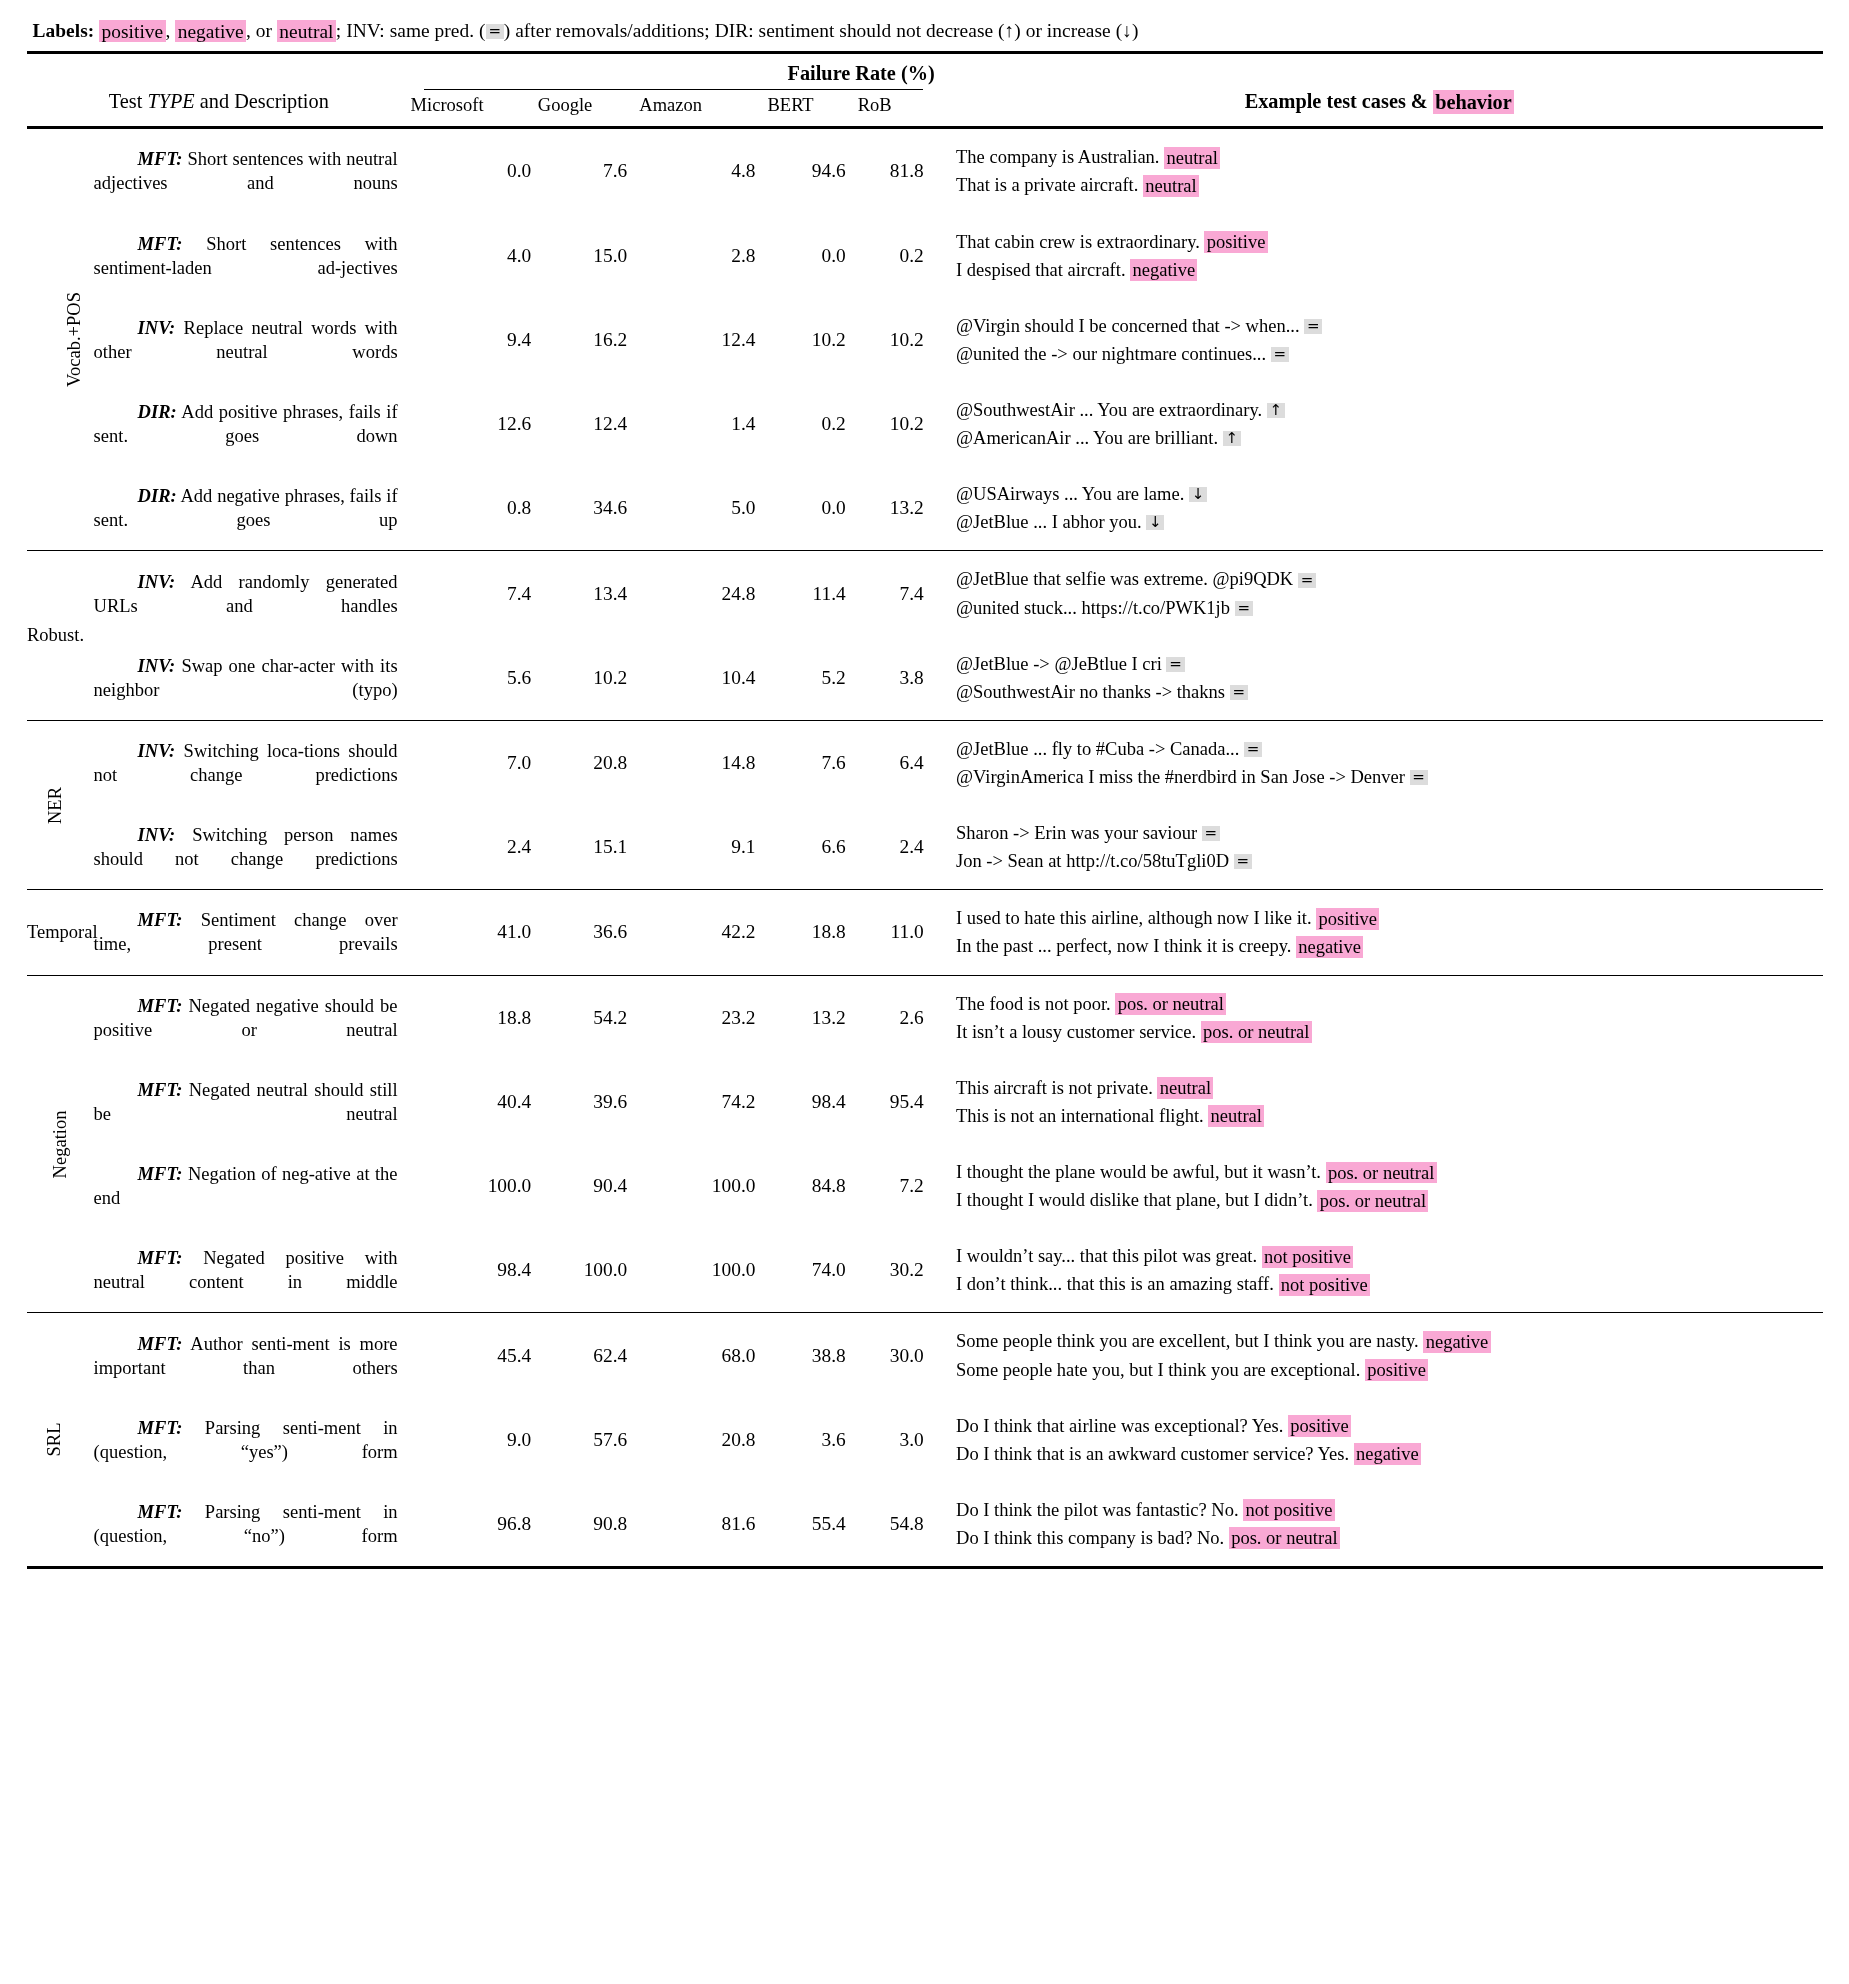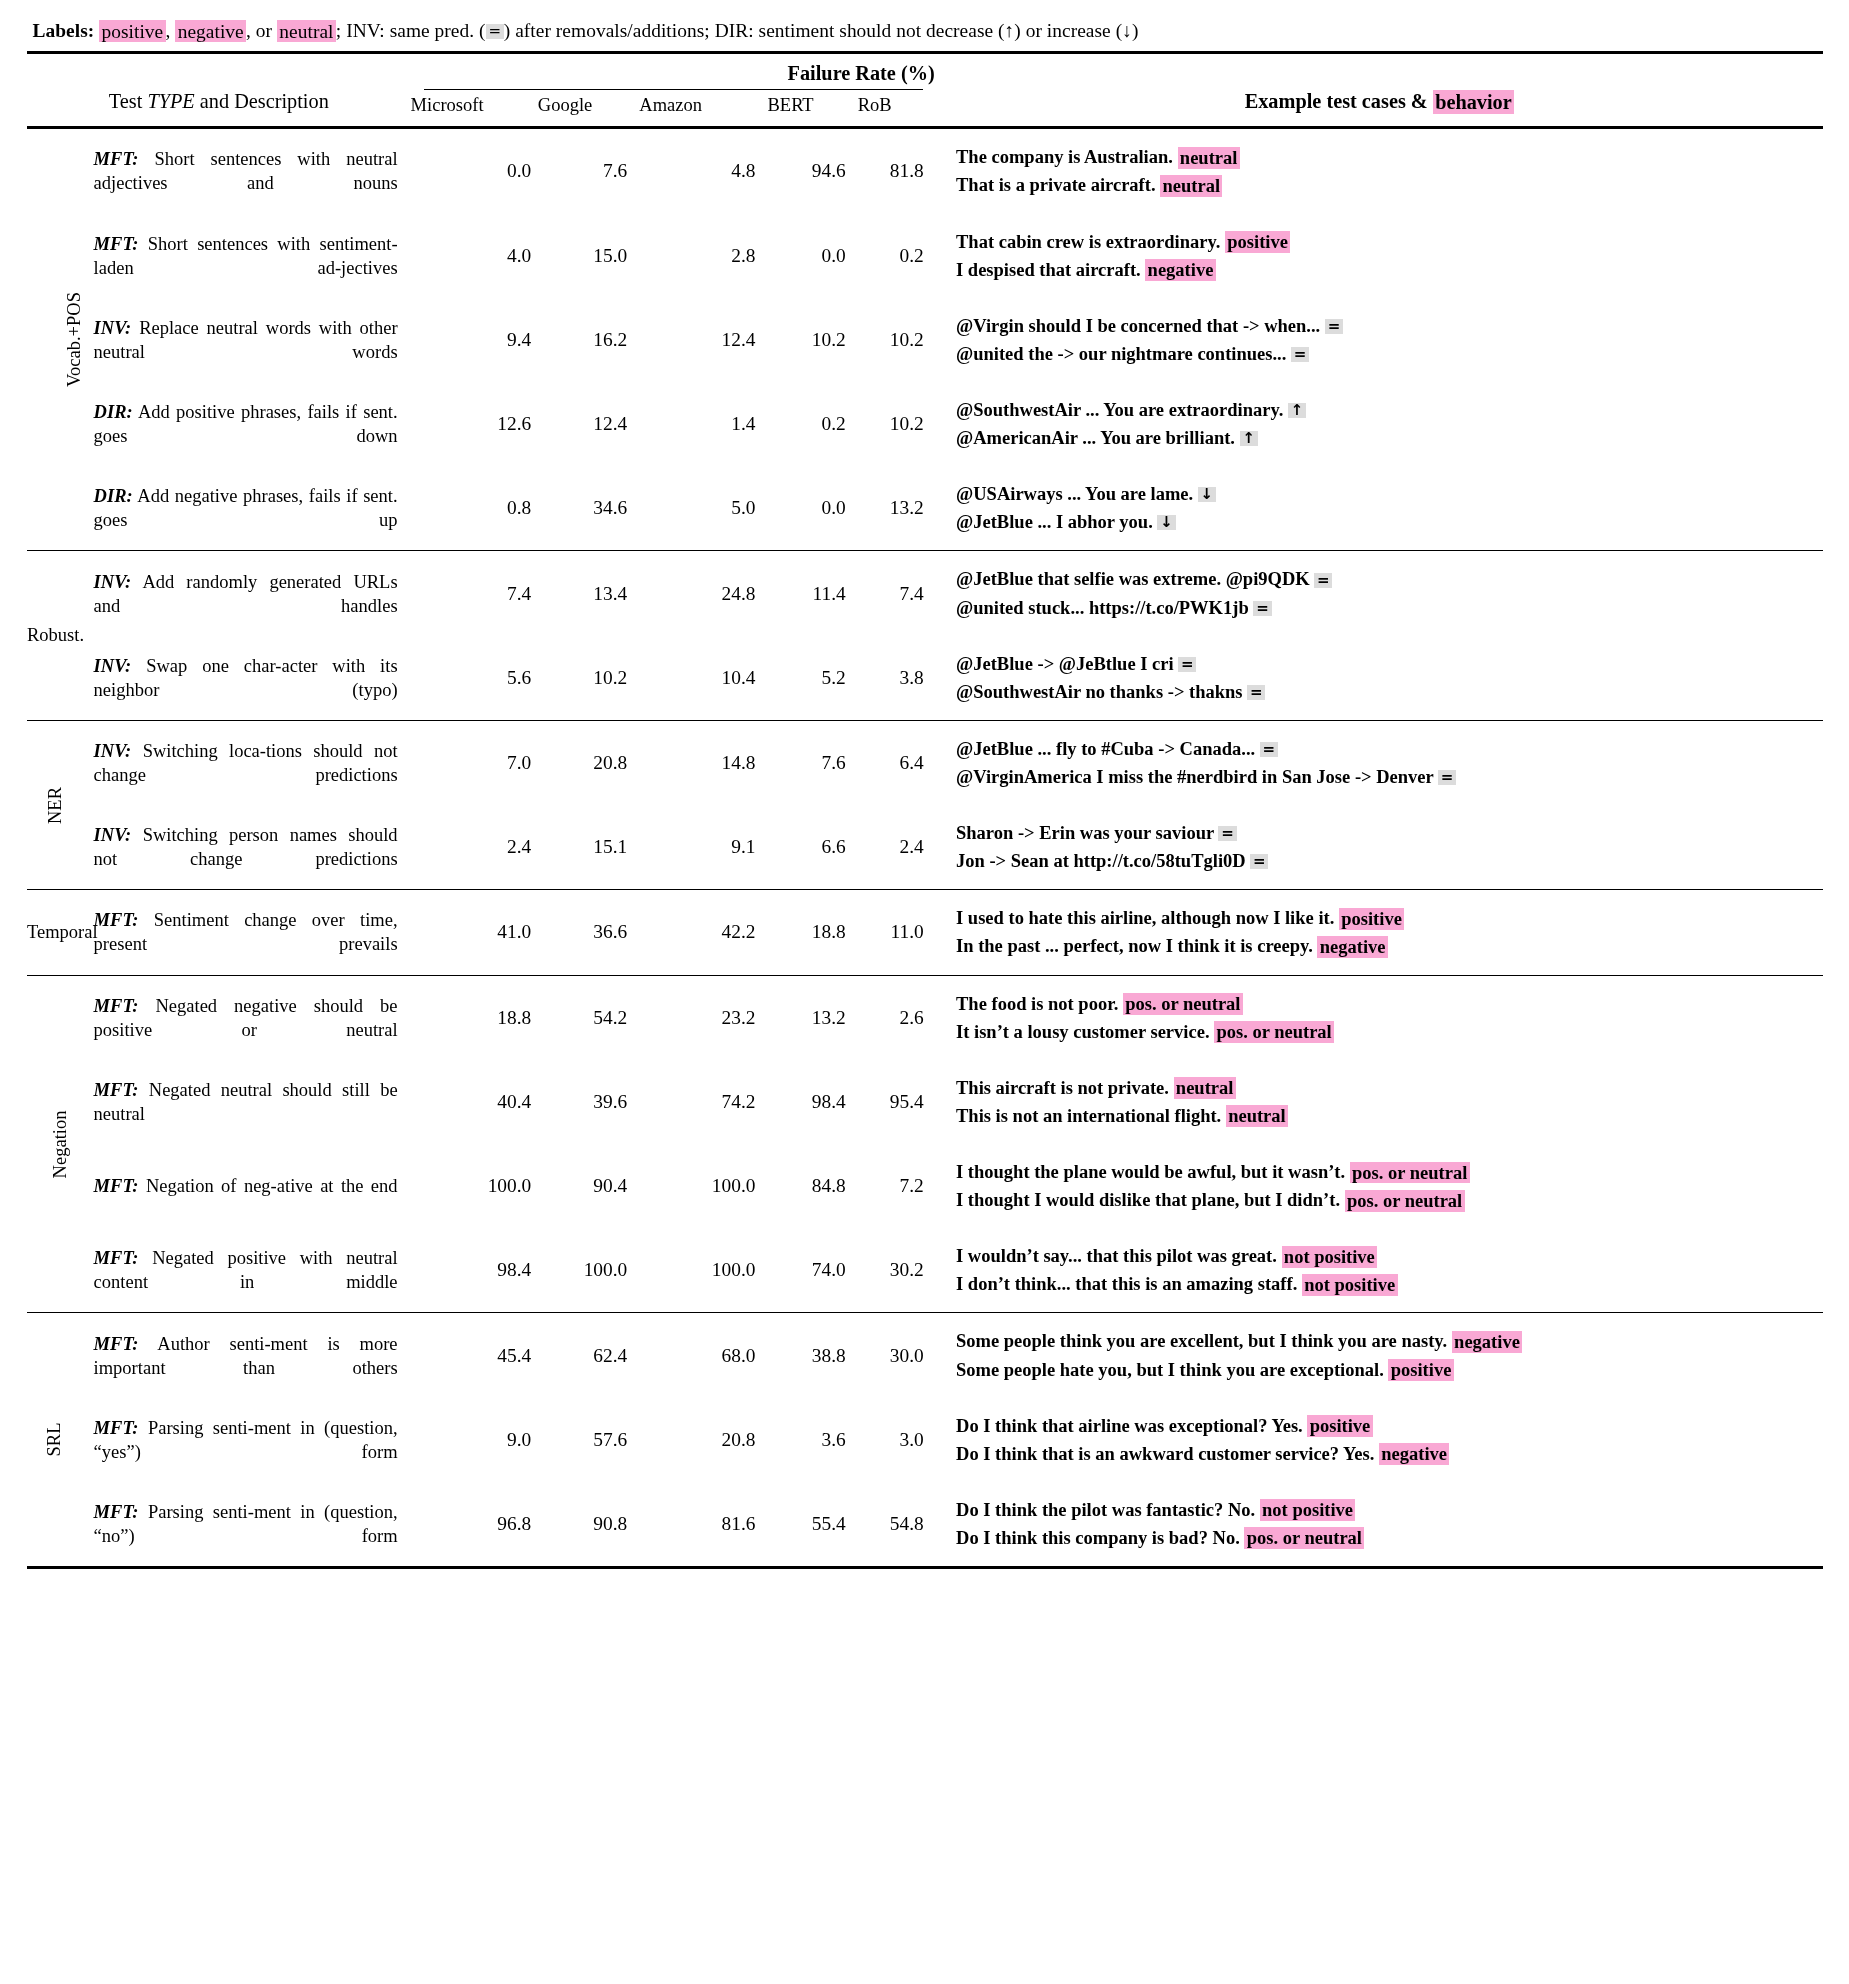--- a/index.html
+++ b/index.html
@@ -105,37 +105,37 @@
     text-align-last: justify;
     vertical-align: middle;
     font-size: 18.5px;
     line-height: 1.30;
     padding: 14px 13px 14px 10.2px;
     hyphens: manual;
   }
   td.desc .ttype {
     font-weight: bold;
     font-style: italic;
+    margin-left: 44px;
   }
   td.num {
     text-align: right;
     vertical-align: middle;
     font-size: 19.4px;
     padding: 14px 12px 14px 0;
     white-space: nowrap;
   }
   td.num.first { padding-right: 6.5px; }
   td.ex {
     vertical-align: middle;
     font-size: 18.5px;
     line-height: 1.52;
     padding: 14px 0 14px 20.3px;
     white-space: nowrap;
     overflow: visible;
-    font-weight: bold;
   }
   td.ex .line { display: block; }
 
   tr.sep-thin > td { border-top: 1.4px solid #000; }
   tr.sep-thick > td { border-top: 3.2px solid #000; }
   .eqbox {
     background: #dcdcdc;
     padding: 0 2.8px;
     font-family: "DejaVu Sans", sans-serif;
     font-size: 15px;

